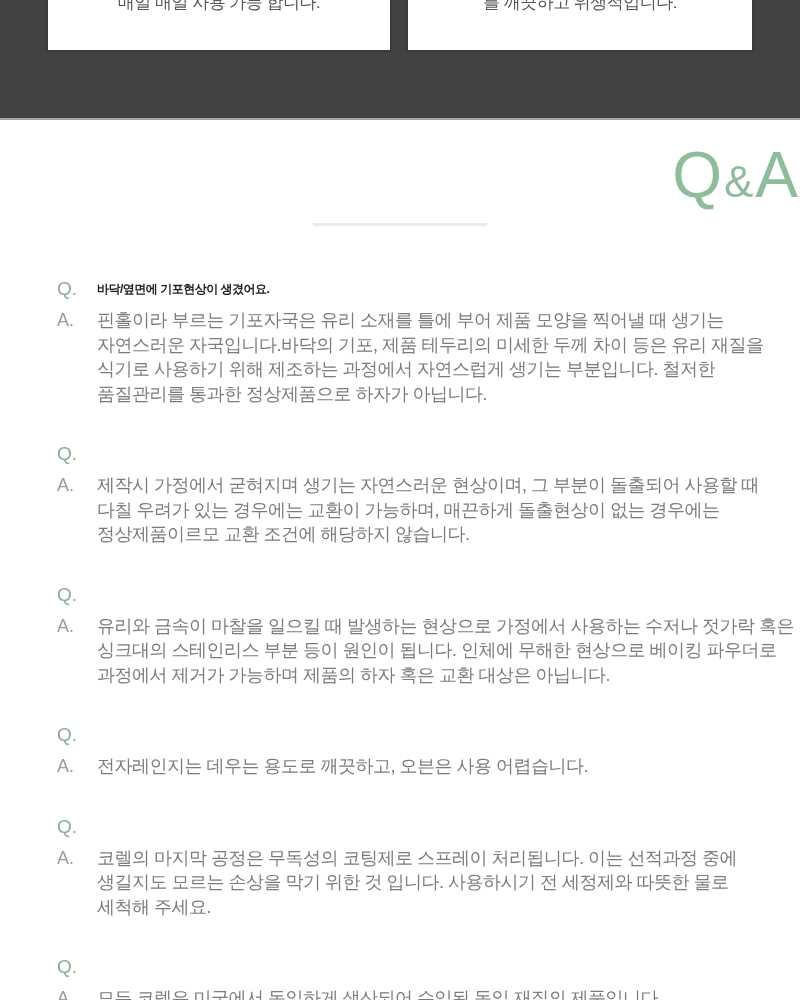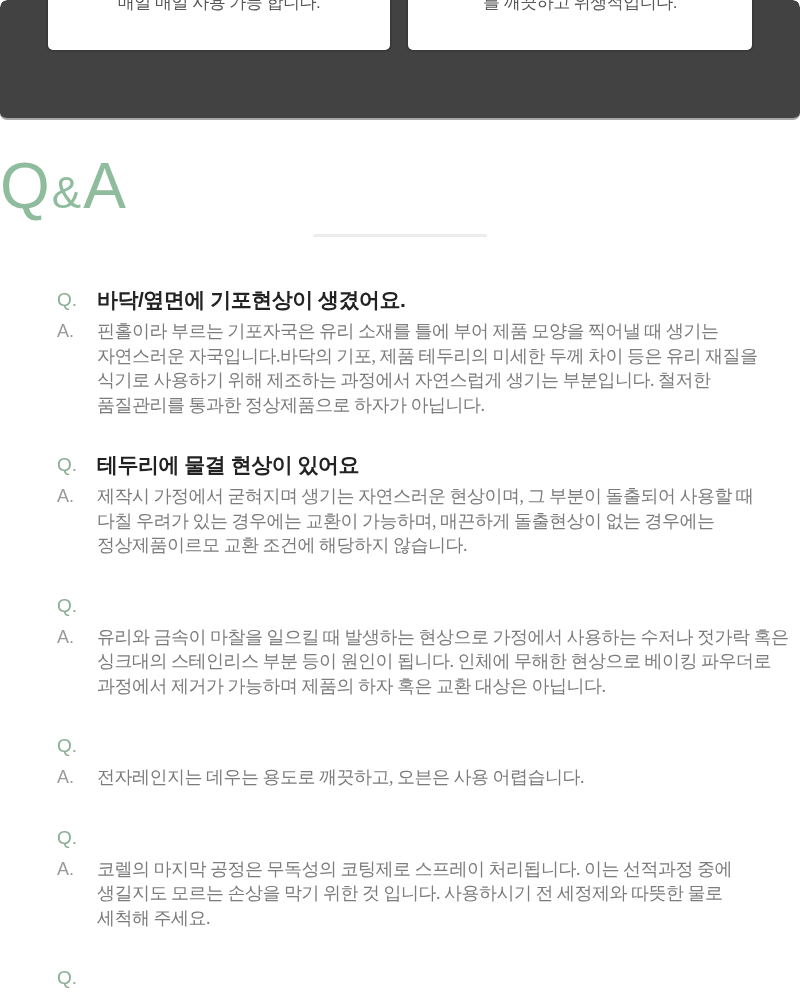--- a/index.html
+++ b/index.html
@@ -1,15 +1,15 @@
 <!DOCTYPE html>
 <html><head>
 <meta charset="utf-8">
 <style>
-  * { margin: 0; padding: 0; box-sizing: border-box; border-radius: 7px; }
+  * { margin: 0; padding: 0; box-sizing: border-box; }
   body { font-family: "Liberation Sans", "DejaVu Sans", sans-serif; background: #fff; }
   .page {
     position: relative; width: 800px; height: 1000px;
     overflow: hidden; background: #ffffff; margin: 0 auto;
   }
   
   .hero {
     position: relative; width: 100%; height: 120px;
     background: #424242; overflow: hidden;
     border-bottom: 2px solid #a6a6a6;
@@ -19,48 +19,48 @@
     background: #ffffff; border: 2px solid #3a3a3a;
   }
   .hero-box.left  { left: 46px;  width: 346px; }
   .hero-box.right { left: 406px; width: 348px; }
   .hero-box p {
     position: absolute; bottom: 36px; left: 0; width: 100%;
     text-align: center; font-size: 17px; color: #555555; letter-spacing: -0.5px;
   }
   
   .qa-title {
-    margin-top: 34px; text-align: left;
+    margin-top: 23px; text-align: right;
     font-weight: 400; line-height: 1; letter-spacing: 2px;
   }
   .qa-title .big { font-size: 64px; }
   .qa-title .amp { font-size: 44px; }
   .title-divider {
     width: 174px; height: 3px; background: #ececec;
     margin: 16px auto 0;
   }
   
   .faq-list { width: 760px; margin: 50px 0 0; padding-left: 57px; }
   .faq-item { margin-top: 35px; }
   .faq-item:first-child { margin-top: 0; }
   .q-row, .a-row { display: flex; align-items: flex-start; }
   .q-row { margin-bottom: 6px; }
   .q-marker {
     flex: 0 0 40px; font-size: 19px; line-height: 26px; font-weight: 400;
   }
   .q-text {
-    font-size: 21px; line-height: 26px; font-weight: 700;
+    font-size: 12px; line-height: 26px; font-weight: 700;
     color: #222222; letter-spacing: -0.5px; white-space: pre;
   }
   .a-marker {
     flex: 0 0 40px; font-size: 18px; line-height: 24.5px; color: #9a9a9a;
   }
   .a-text {
     font-size: 18px; line-height: 24.5px; color: #7b7b7b;
-    letter-spacing: -0.5px; white-space: pre; font-family: Liberation Serif, serif;
+    letter-spacing: -0.5px; white-space: pre;
   }
 </style>
 </head>
 <body>
 
 <div class="page">
 
   <div class="hero">
     <div class="hero-box left">
       <p>매일 매일 사용 가능 합니다.</p>
@@ -87,21 +87,20 @@
           <p class="a-text">핀홀이라 부르는 기포자국은 유리 소재를 틀에 부어 제품 모양을 찍어낼 때 생기는
 자연스러운 자국입니다.바닥의 기포, 제품 테두리의 미세한 두께 차이 등은 유리 재질을
 식기로 사용하기 위해 제조하는 과정에서 자연스럽게 생기는 부분입니다. 철저한
 품질관리를 통과한 정상제품으로 하자가 아닙니다.</p>
         </div>
       </div>
 
       <div class="faq-item">
         <div class="q-row">
           <span class="q-marker" style="color: rgb(138, 174, 147);">Q.</span>
-          <p class="q-text">테두리에 물결 현상이 있어요</p>
         </div>
         <div class="a-row">
           <span class="a-marker">A.</span>
           <p class="a-text">제작시 가정에서 굳혀지며 생기는 자연스러운 현상이며, 그 부분이 돌출되어 사용할 때
 다칠 우려가 있는 경우에는 교환이 가능하며, 매끈하게 돌출현상이 없는 경우에는
 정상제품이르모 교환 조건에 해당하지 않습니다.</p>
         </div>
       </div>
 
       <div class="faq-item">

